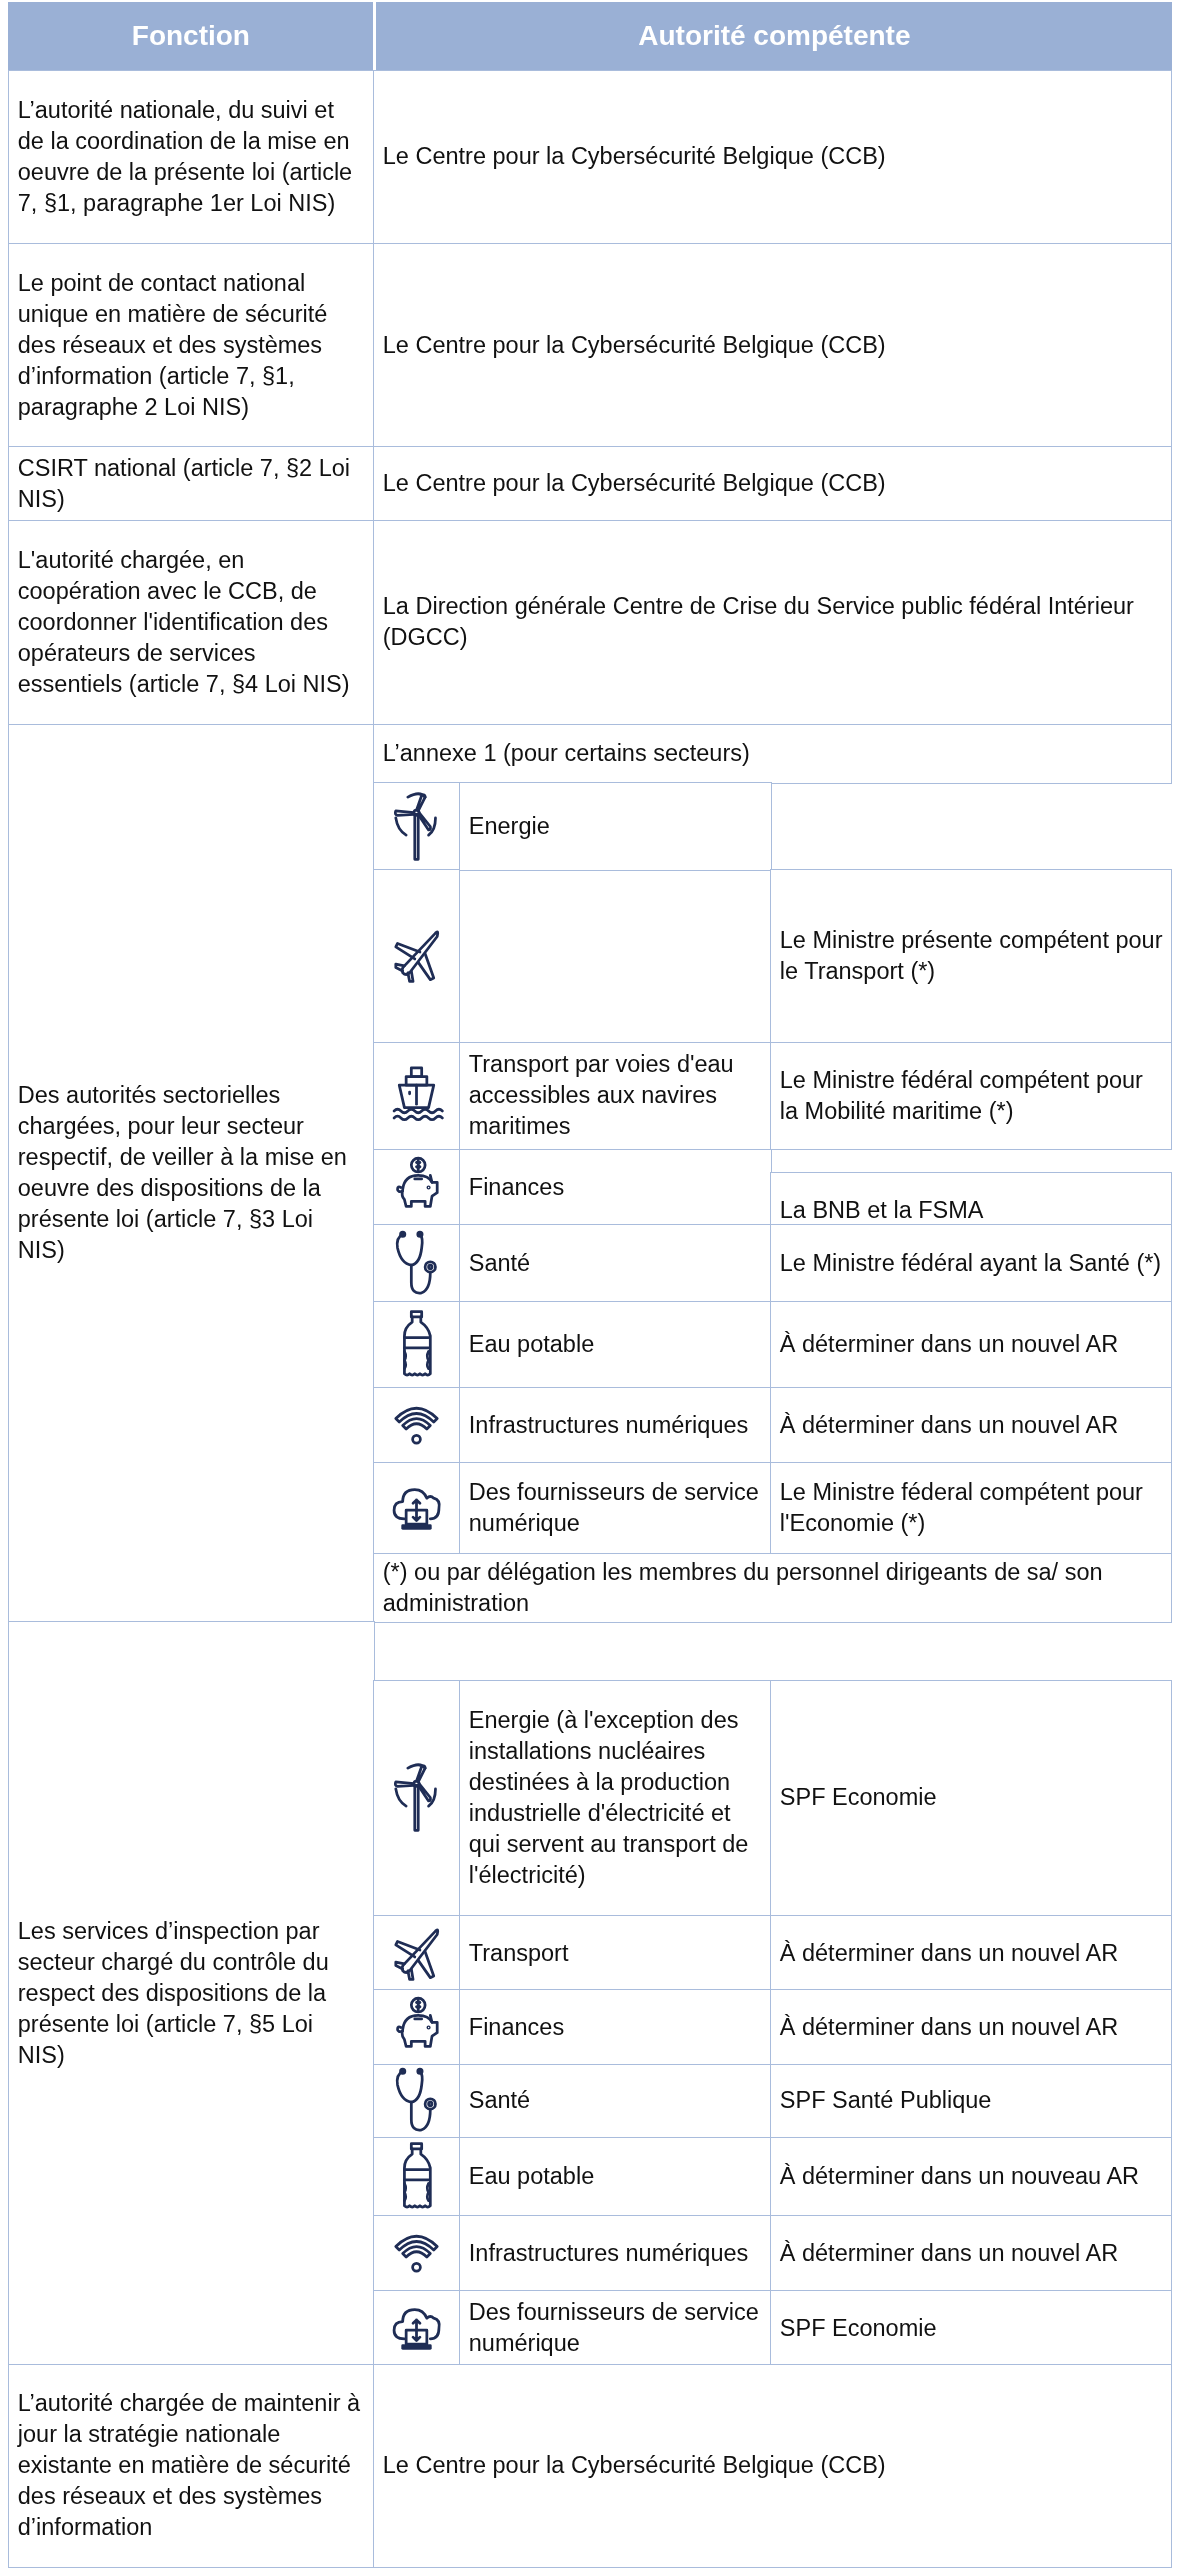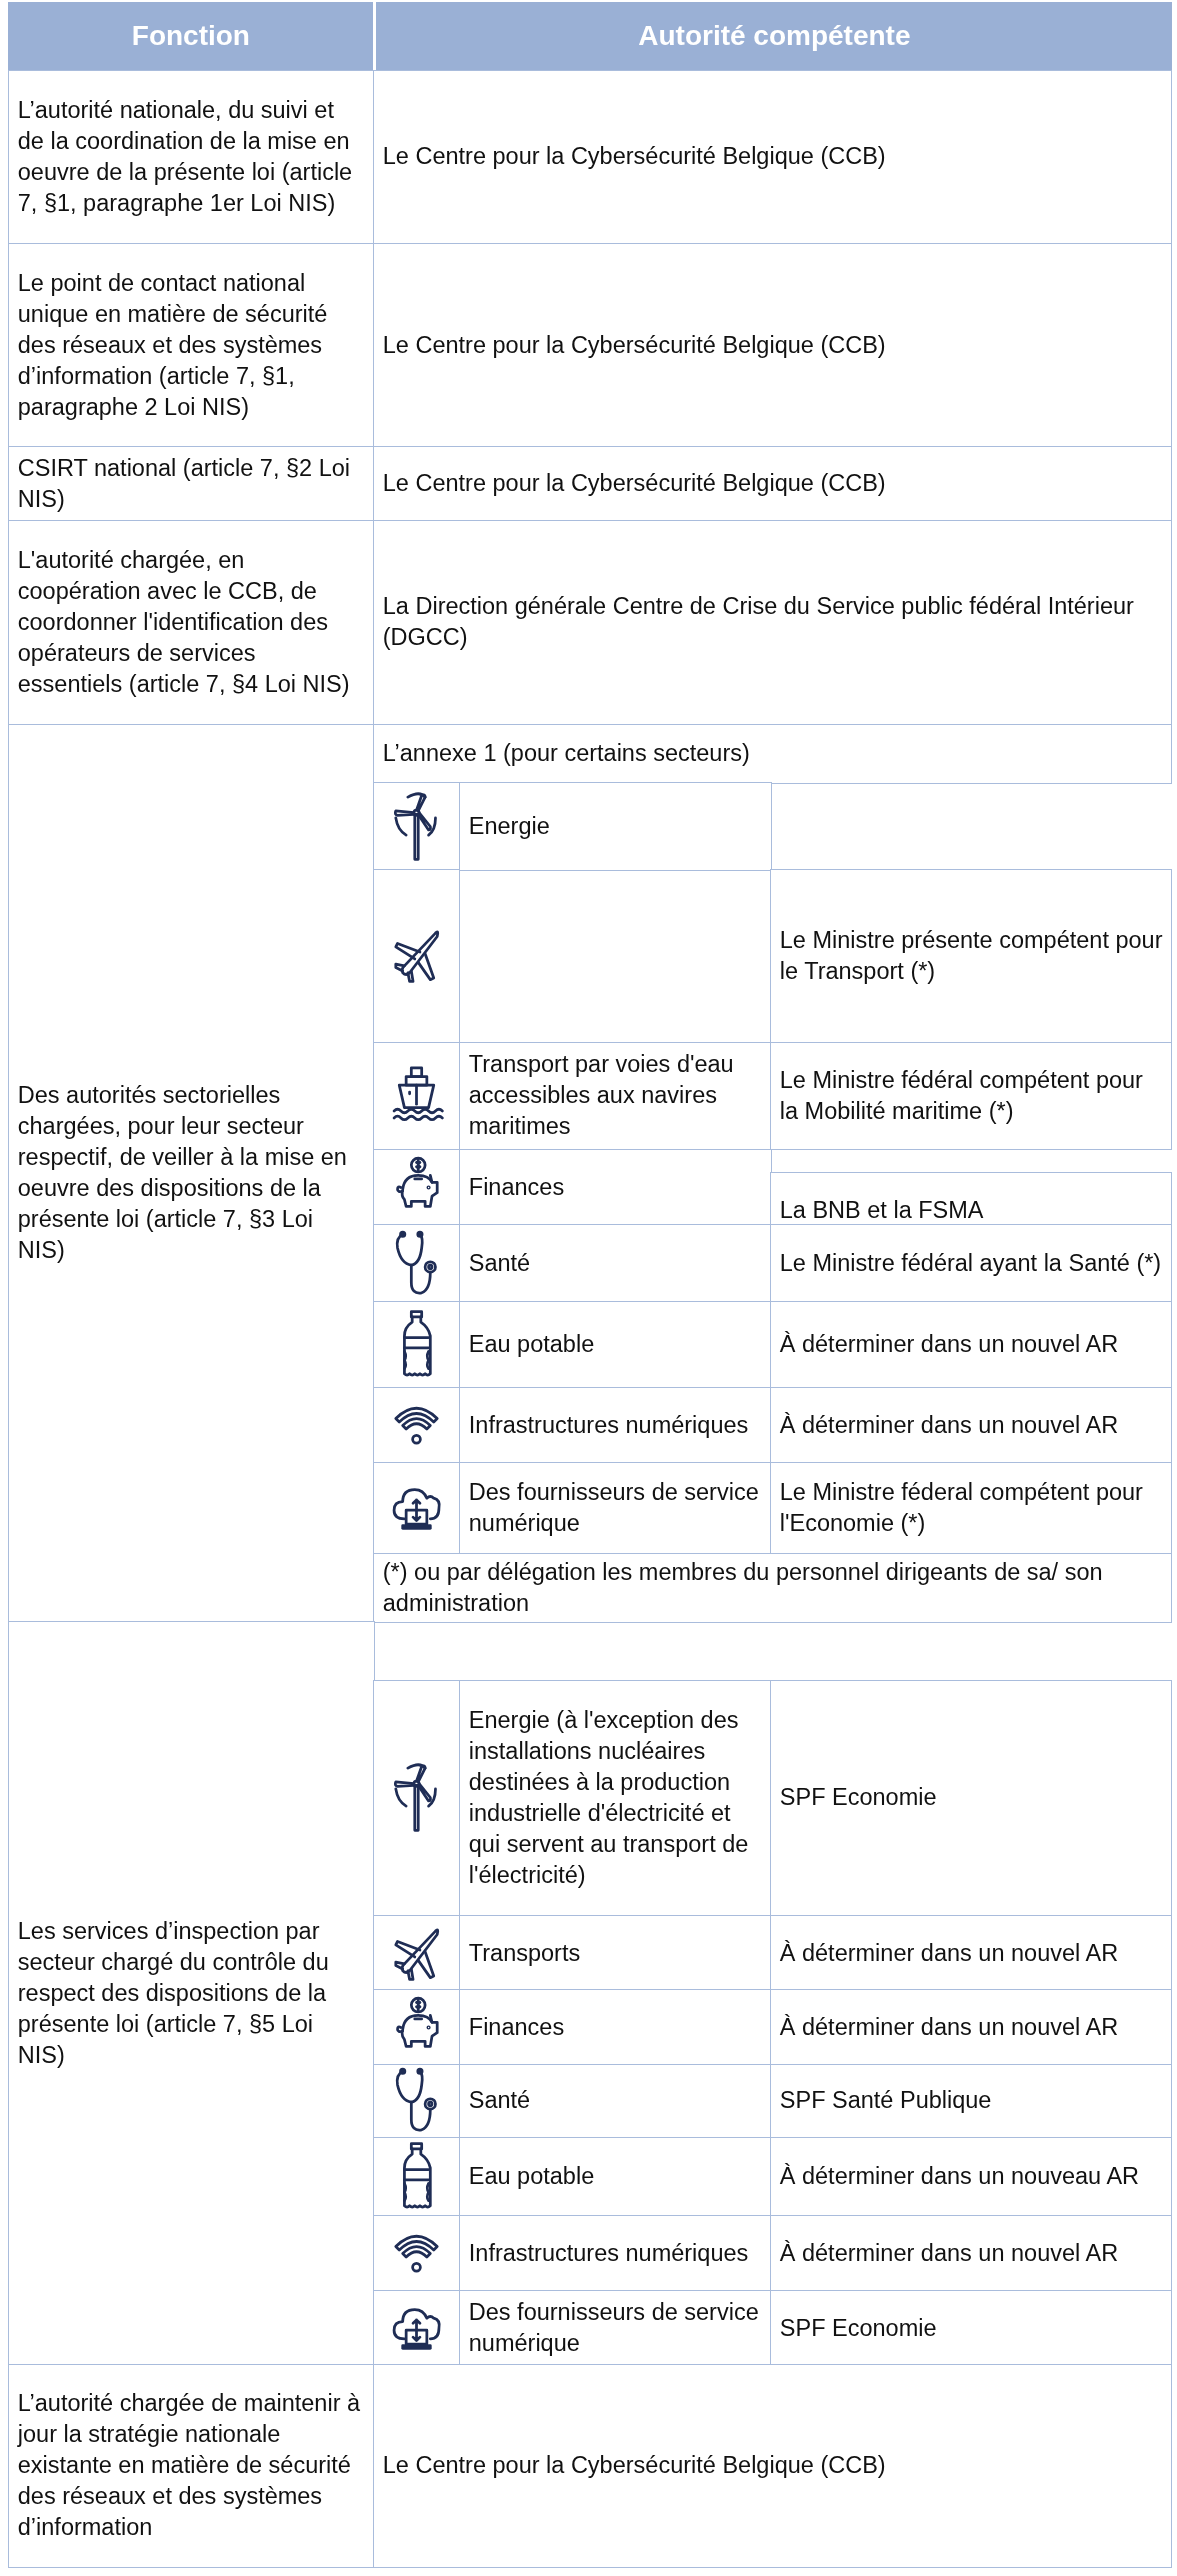--- a/index.html
+++ b/index.html
@@ -261,21 +261,21 @@
     <div class="cell rgt" style="top:59px;height:236px;bottom:auto;">
         <span>SPF Economie</span>
       </div>
 
     <div class="cell ico" style="top:294px;height:77px;bottom:auto;">
         <svg class="icon" viewBox="0 0 72 82" width="61" height="69">
           <use href="#sym-plane"></use>
         </svg>
       </div>
     <div class="cell mid" style="top:294px;height:77px;bottom:auto;">
-        <span>Transports</span>
+        <span>Transport</span>
       </div>
     <div class="cell rgt" style="top:294px;height:77px;bottom:auto;">
         <span>À déterminer dans un nouvel AR</span>
       </div>
 
     <div class="cell ico" style="top:368px;height:77px;bottom:auto;">
         <svg class="icon" viewBox="0 0 72 82" width="61" height="69">
           <use href="#sym-piggy"></use>
         </svg>
       </div>

